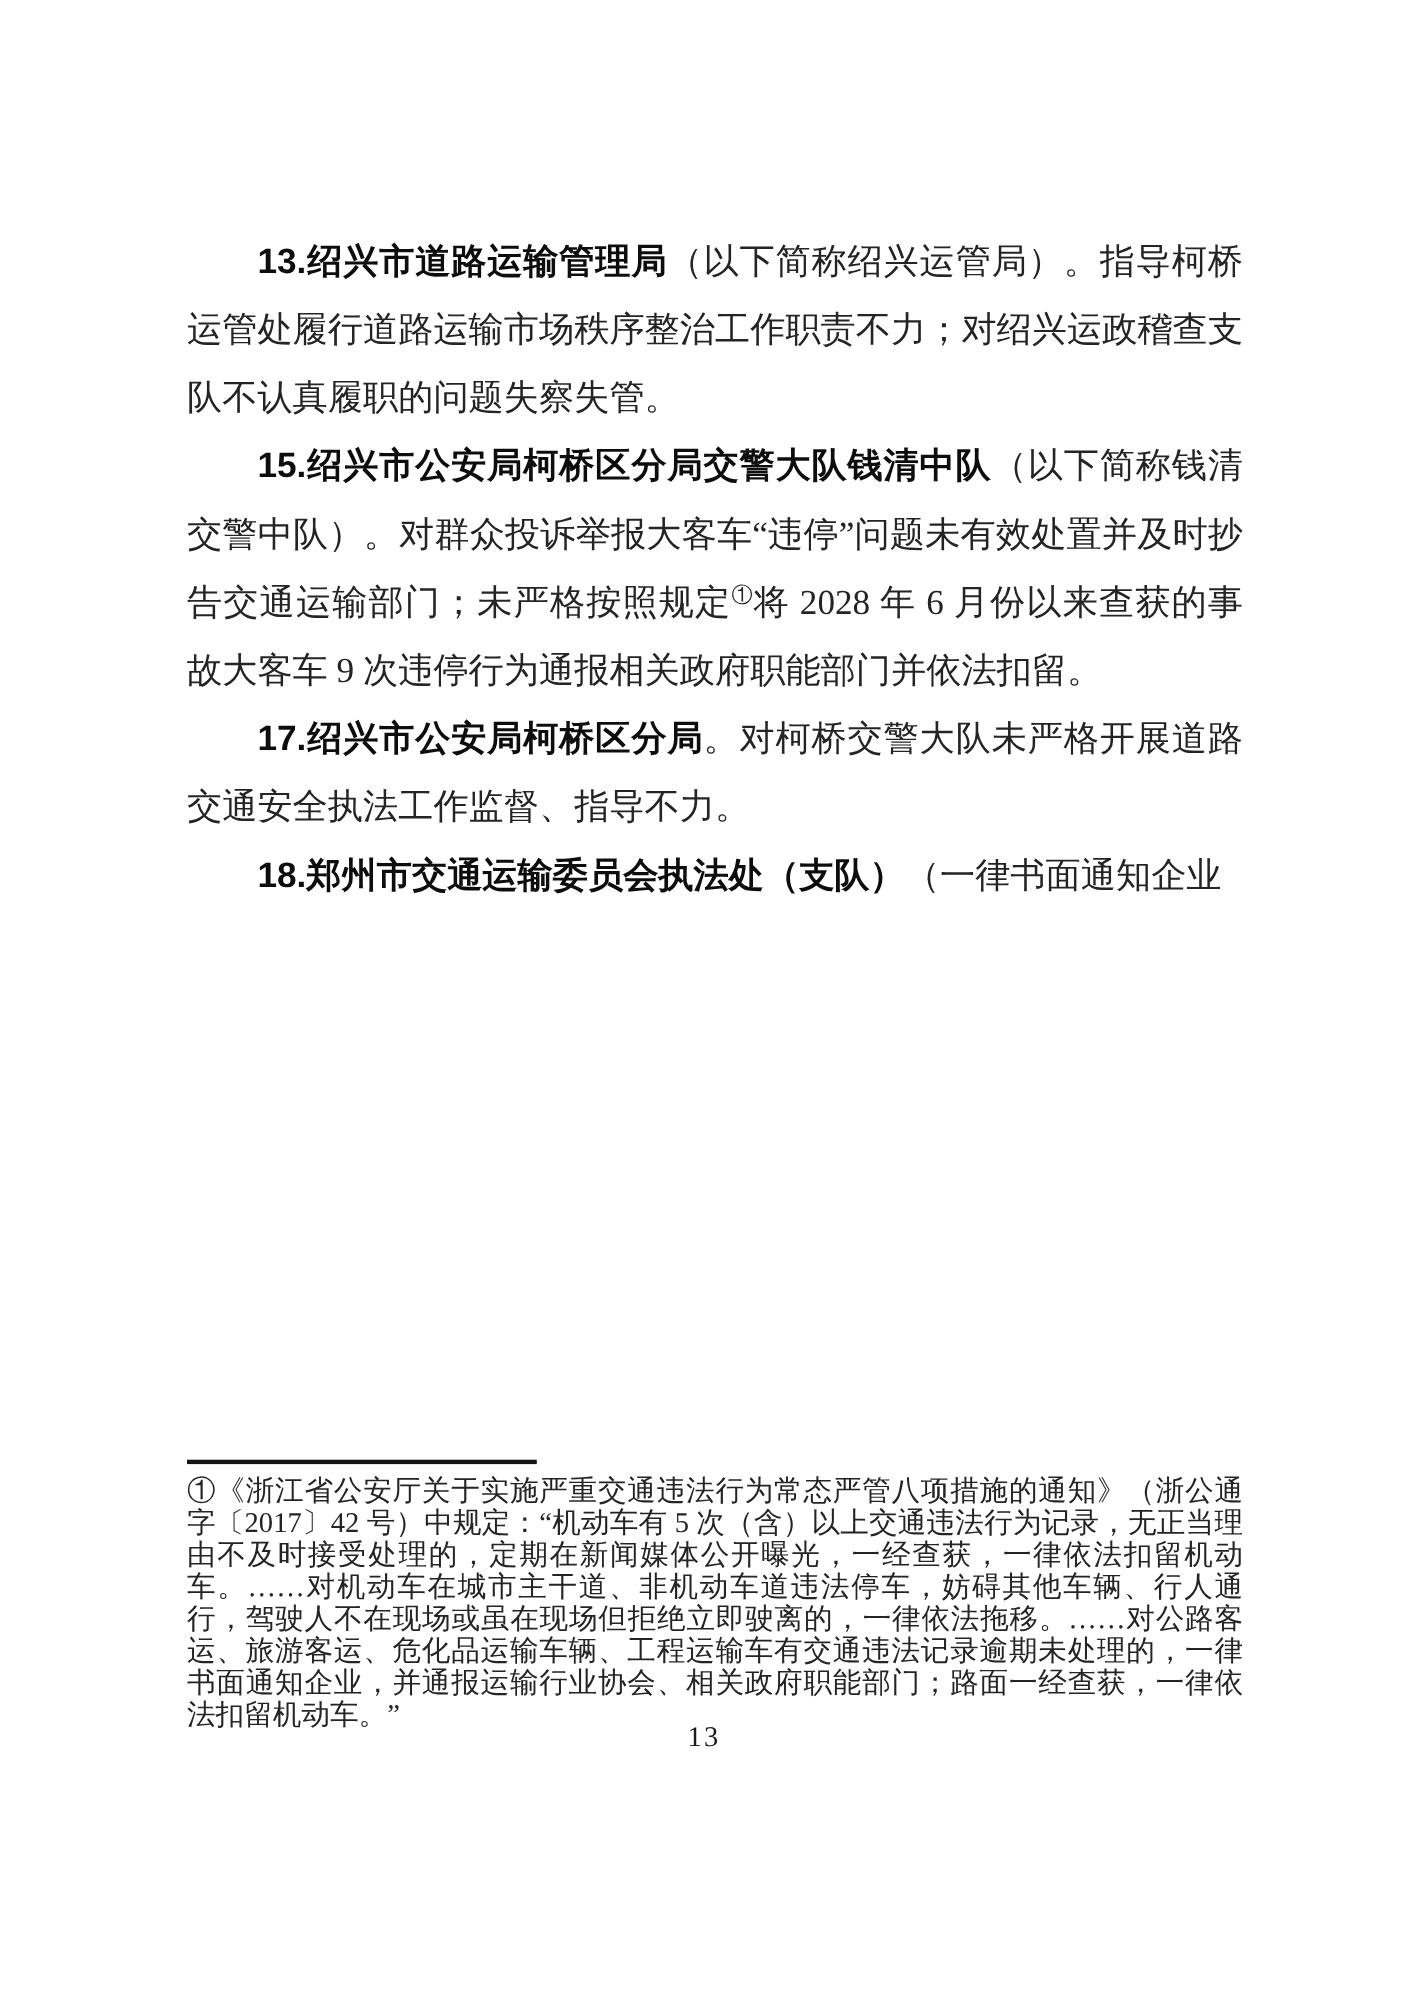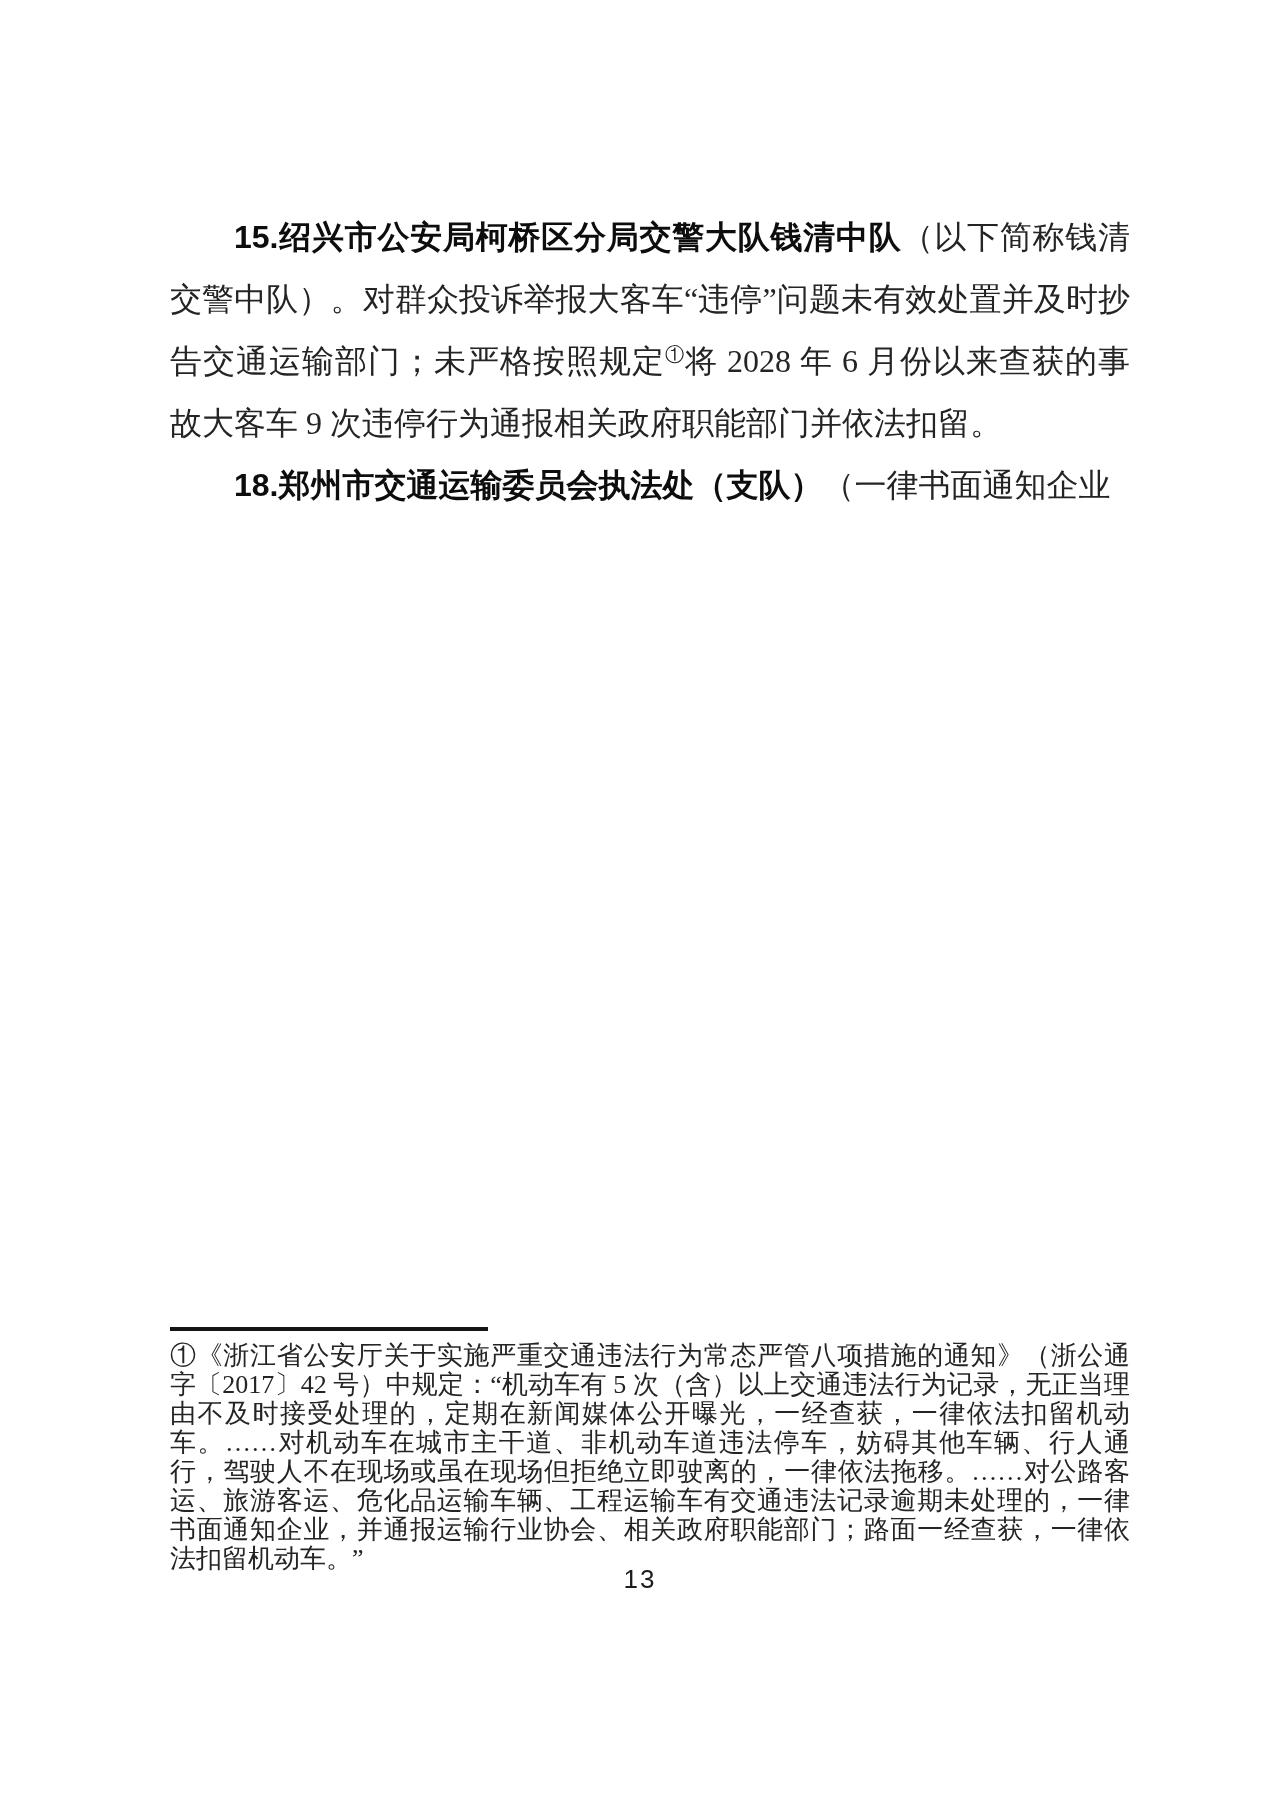--- a/index.html
+++ b/index.html
@@ -61,33 +61,35 @@
     line-height: 29px;
     text-align: justify;
     color: #242424;
   }
   .page-number {
     position: absolute;
     left: 0;
     top: 1564px;
     width: 100%;
     text-align: center;
-    font-family: Liberation Sans, sans-serif;
+    font-family: Liberation Serif, serif;
     font-size: 26px;
     letter-spacing: 2px;
     color: #1c1c1c;
   }
 </style>
 </head>
 <body>
 
 <div class="page">
 
   <main class="content">
+    <p class="para"><span class="lead">13.绍兴市道路运输管理局</span><span>（以下简称绍兴运管局）。指导柯桥运管处履行道路运输市场秩序整治工作职责不力；对绍兴运政稽查支队不认真履职的问题失察失管。</span></p>
     <p class="para"><span class="lead">15.绍兴市公安局柯桥区分局交警大队钱清中队</span><span>（以下简称钱清交警中队）。对群众投诉举报大客车“违停”问题未有效处置并及时抄告交通运输部门；未严格按照规定</span><span class="fnref">①</span><span>将 2028 年 6 月份以来查获的事故大客车 9 次违停行为通报相关政府职能部门并依法扣留。</span></p>
+    <p class="para"><span class="lead">17.绍兴市公安局柯桥区分局</span><span>。对柯桥交警大队未严格开展道路交通安全执法工作监督、指导不力。</span></p>
     <p class="para"><span class="lead">18.郑州市交通运输委员会执法处（支队）</span><span>（一律书面通知企业</span></p>
   </main>
 
   <div class="footnote-sep"></div>
 
   <div class="footnote"><span>①</span><span>《浙江省公安厅关于实施严重交通违法行为常态严管八项措施的通知》（浙公通字〔2017〕42 号）中规定：“机动车有 5 次（含）以上交通违法行为记录，无正当理由不及时接受处理的，定期在新闻媒体公开曝光，一经查获，一律依法扣留机动车。……对机动车在城市主干道、非机动车道违法停车，妨碍其他车辆、行人通行，驾驶人不在现场或虽在现场但拒绝立即驶离的，一律依法拖移。……对公路客运、旅游客运、危化品运输车辆、工程运输车有交通违法记录逾期未处理的，一律书面通知企业，并通报运输行业协会、相关政府职能部门；路面一经查获，一律依法扣留机动车。”</span></div>
 
   <div class="page-number">13</div>
 
 </div>

